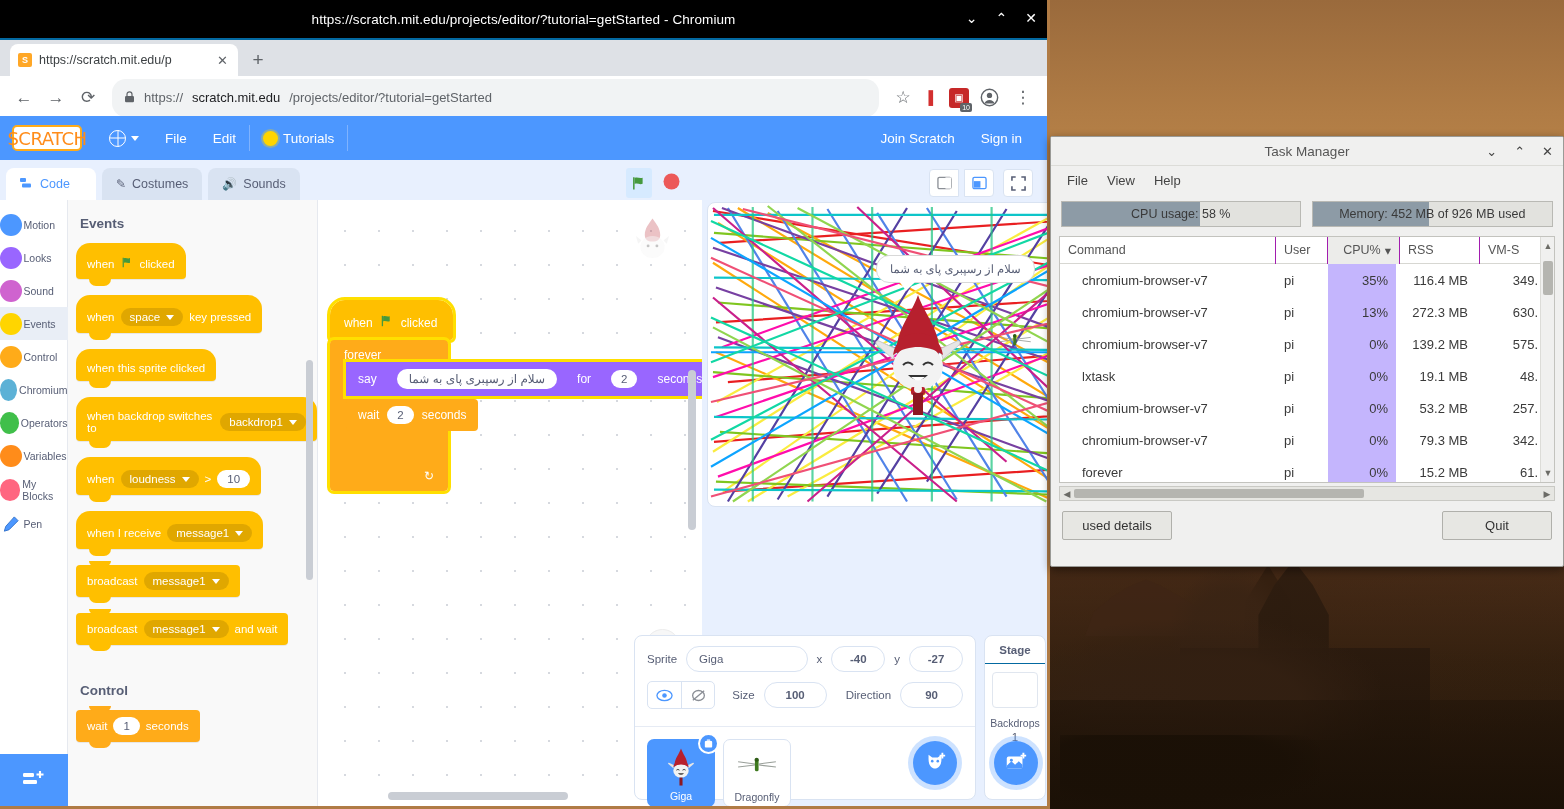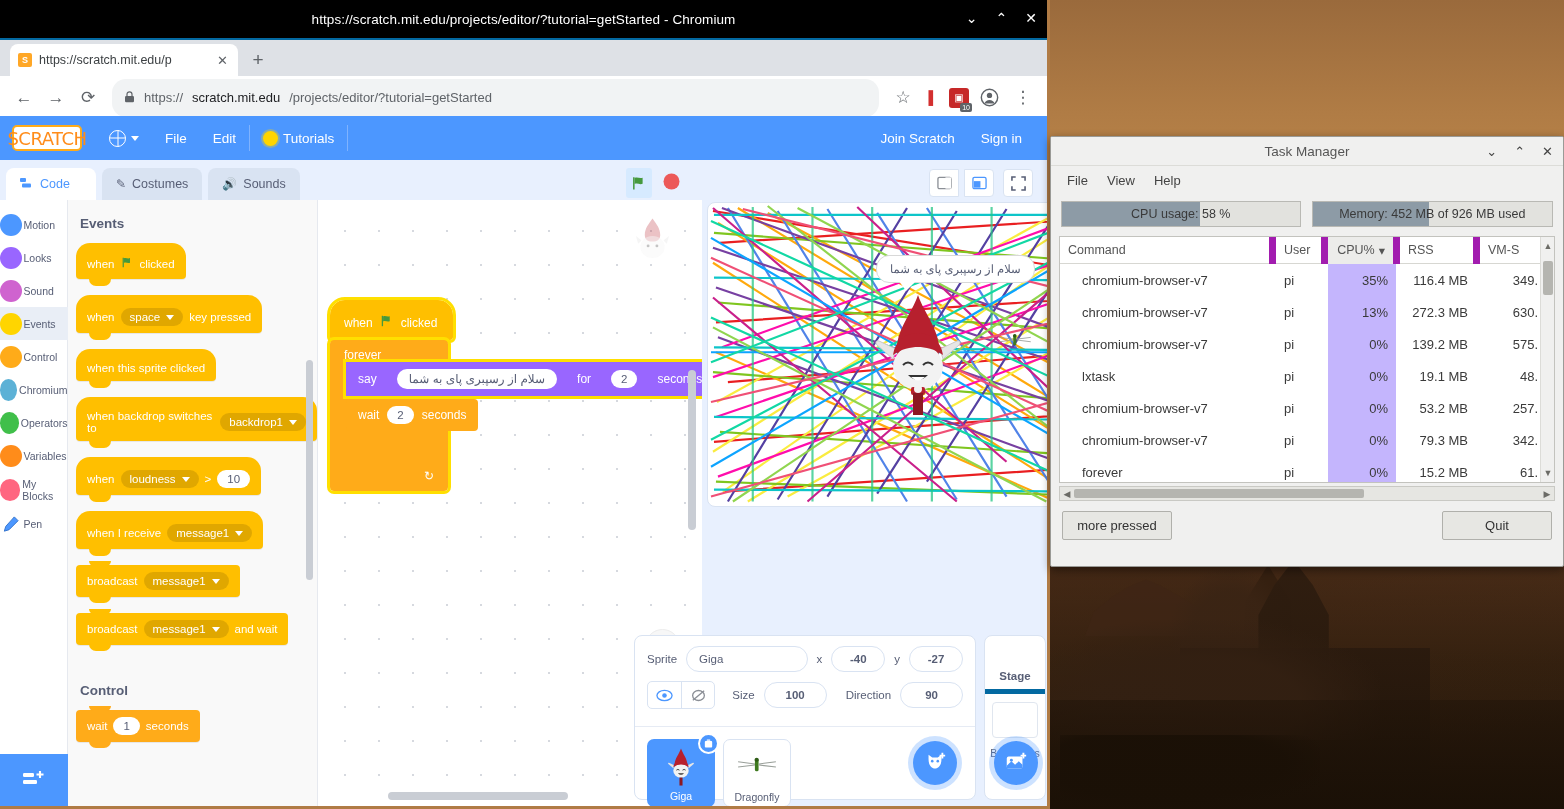--- a/index.html
+++ b/index.html
@@ -264,21 +264,21 @@
                background:#4c97ff; border:2px solid #fff; display:flex;align-items:center;justify-content:center;
                color:#fff; font-size:10px;}
   #add-sprite-btn { position:absolute; right:18px; bottom:14px; width:44px;height:44px;border-radius:50%;
                     background:#4c97ff; display:flex;align-items:center;justify-content:center;
                     box-shadow:0 0 0 5px rgba(76,151,255,.28); }
 
   
   #stage-pane { position:absolute; left:984px; top:519px; width:62px; bottom:6px;
                 background:#fff; border-radius:8px; border:1px solid #d9e3f2; }
   #stage-pane .hd { text-align:center; font-size:11.5px; font-weight:bold; color:#575e75; padding:8px 0 7px;
-                    border-bottom:5px solid #0369a1;margin-top:26px; }
+                    border-bottom:1px solid #0369a1; }
   #stage-thumb { margin:8px auto 0; width:46px;height:36px;background:#fff;border:1px solid #e0e6ef;border-radius:4px;}
   #stage-pane .bd { text-align:center; font-size:10.5px; color:#575e75; margin-top:9px;}
   #stage-pane .bdn { text-align:center; font-size:11.5px; color:#575e75; margin-top:2px;}
   #add-backdrop-btn { position:absolute; left:9px; bottom:14px; width:44px;height:44px;border-radius:50%;
                       background:#4c97ff; display:flex;align-items:center;justify-content:center;
                       box-shadow:0 0 0 5px rgba(76,151,255,.28); }
 
   
   #taskmgr {
     position:absolute; left:1050px; top:136px; width:514px; height:431px;
@@ -297,21 +297,21 @@
   .meter { height:26px; border:1px solid #b9b9b4; position:relative; overflow:hidden; background:#e2e2de;
            display:flex; align-items:center; }
   .meter .fill { position:absolute; left:0; top:0; bottom:0; background:#8d9ba6; }
   .meter .mlabel { position:relative; width:100%; text-align:center; font-size:12.5px; color:#3a3a3a; }
   #meter-cpu { width:240px; }
   #meter-mem { width:242px; }
 
   #tm-table { margin:0 8px; background:#fff; border:1px solid #c3c3be; height:247px; position:relative; overflow:hidden;}
   #tm-head { display:flex; height:27px; border-bottom:1px solid #d7d7d2; font-size:12.5px; color:#555;
              align-items:center; }
-  .th { padding:0 8px; height:27px; display:flex; align-items:center; border-right:7px solid #a21caf;}
+  .th { padding:0 8px; height:27px; display:flex; align-items:center; border-right:1px solid #a21caf;}
   .th.cmd { width:216px; }
   .th.user { width:52px; }
   .th.cpu { width:72px; justify-content:flex-end; gap:4px; background:#ececea;}
   .th.rss { width:80px; }
   .th.vms { width:70px; border-right:none;}
   .tr { display:flex; height:32px; align-items:center; font-size:13px; color:#3a3a3a; }
   .td { padding:0 8px; display:flex; align-items:center; height:32px;}
   .td.cmd { width:216px; padding-left:22px;}
   .td.user { width:52px; }
   .td.cpu { width:68px; justify-content:flex-end; background:#c4b5fd;}
@@ -929,17 +929,17 @@
     </div>
   </div>
 
   <div id="tm-hscroll">
     <div class="arrL">◀</div>
     <div class="thumb"></div>
     <div class="arrR">▶</div>
   </div>
 
   <div id="tm-footer">
-    <div class="tm-btn" id="btn-more">more pressed</div>
+    <div class="tm-btn" id="btn-more">used details</div>
     <div class="tm-btn" id="btn-quit">Quit</div>
   </div>
 
 </div>
 
 </body></html>

